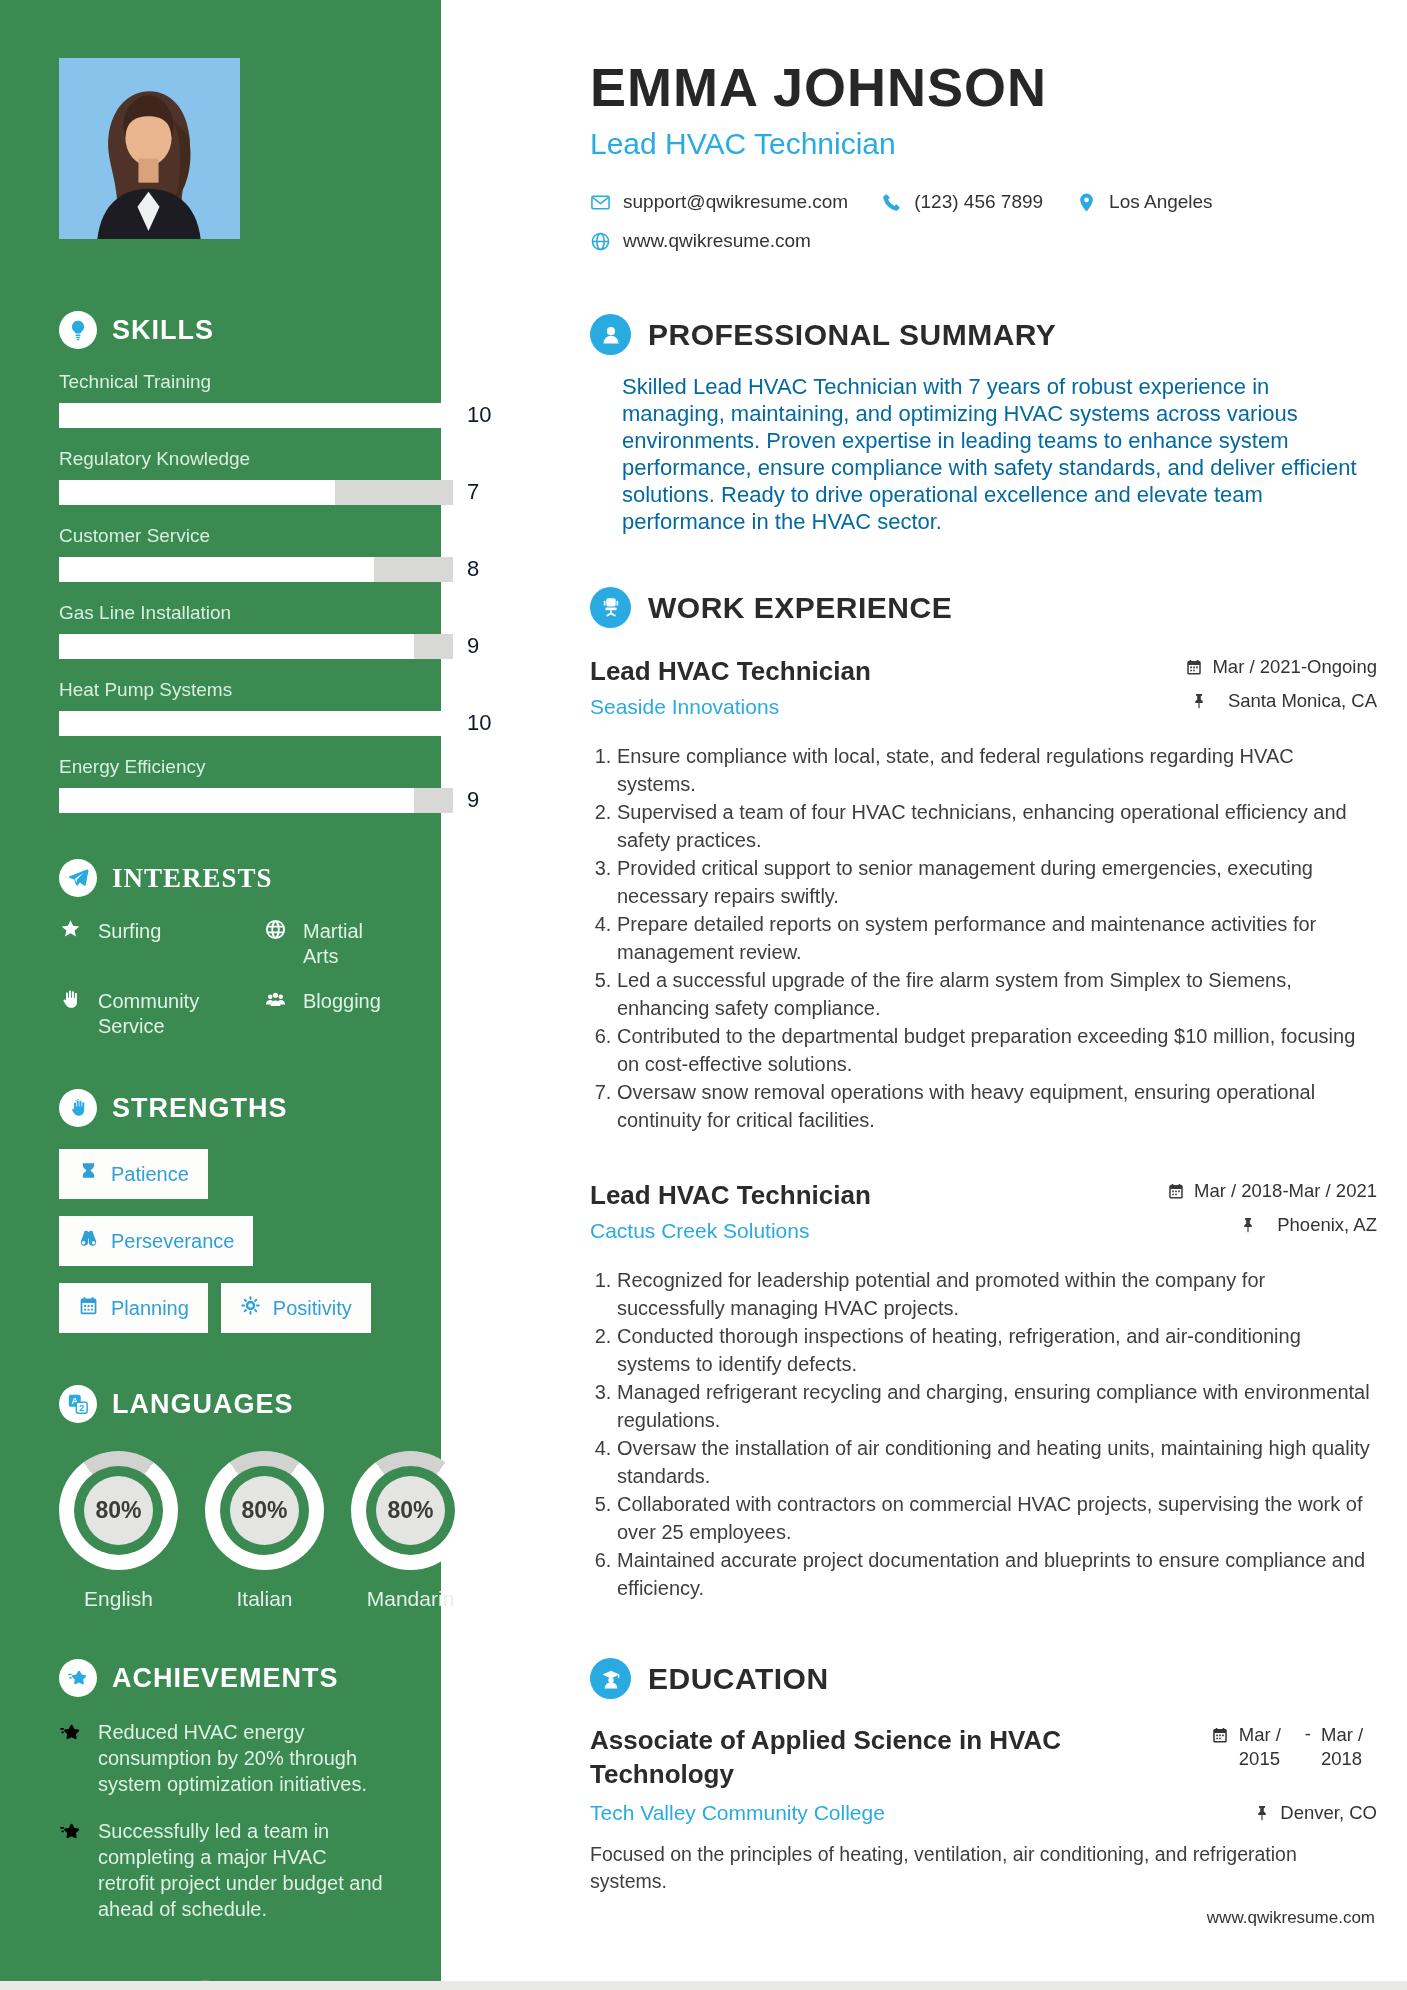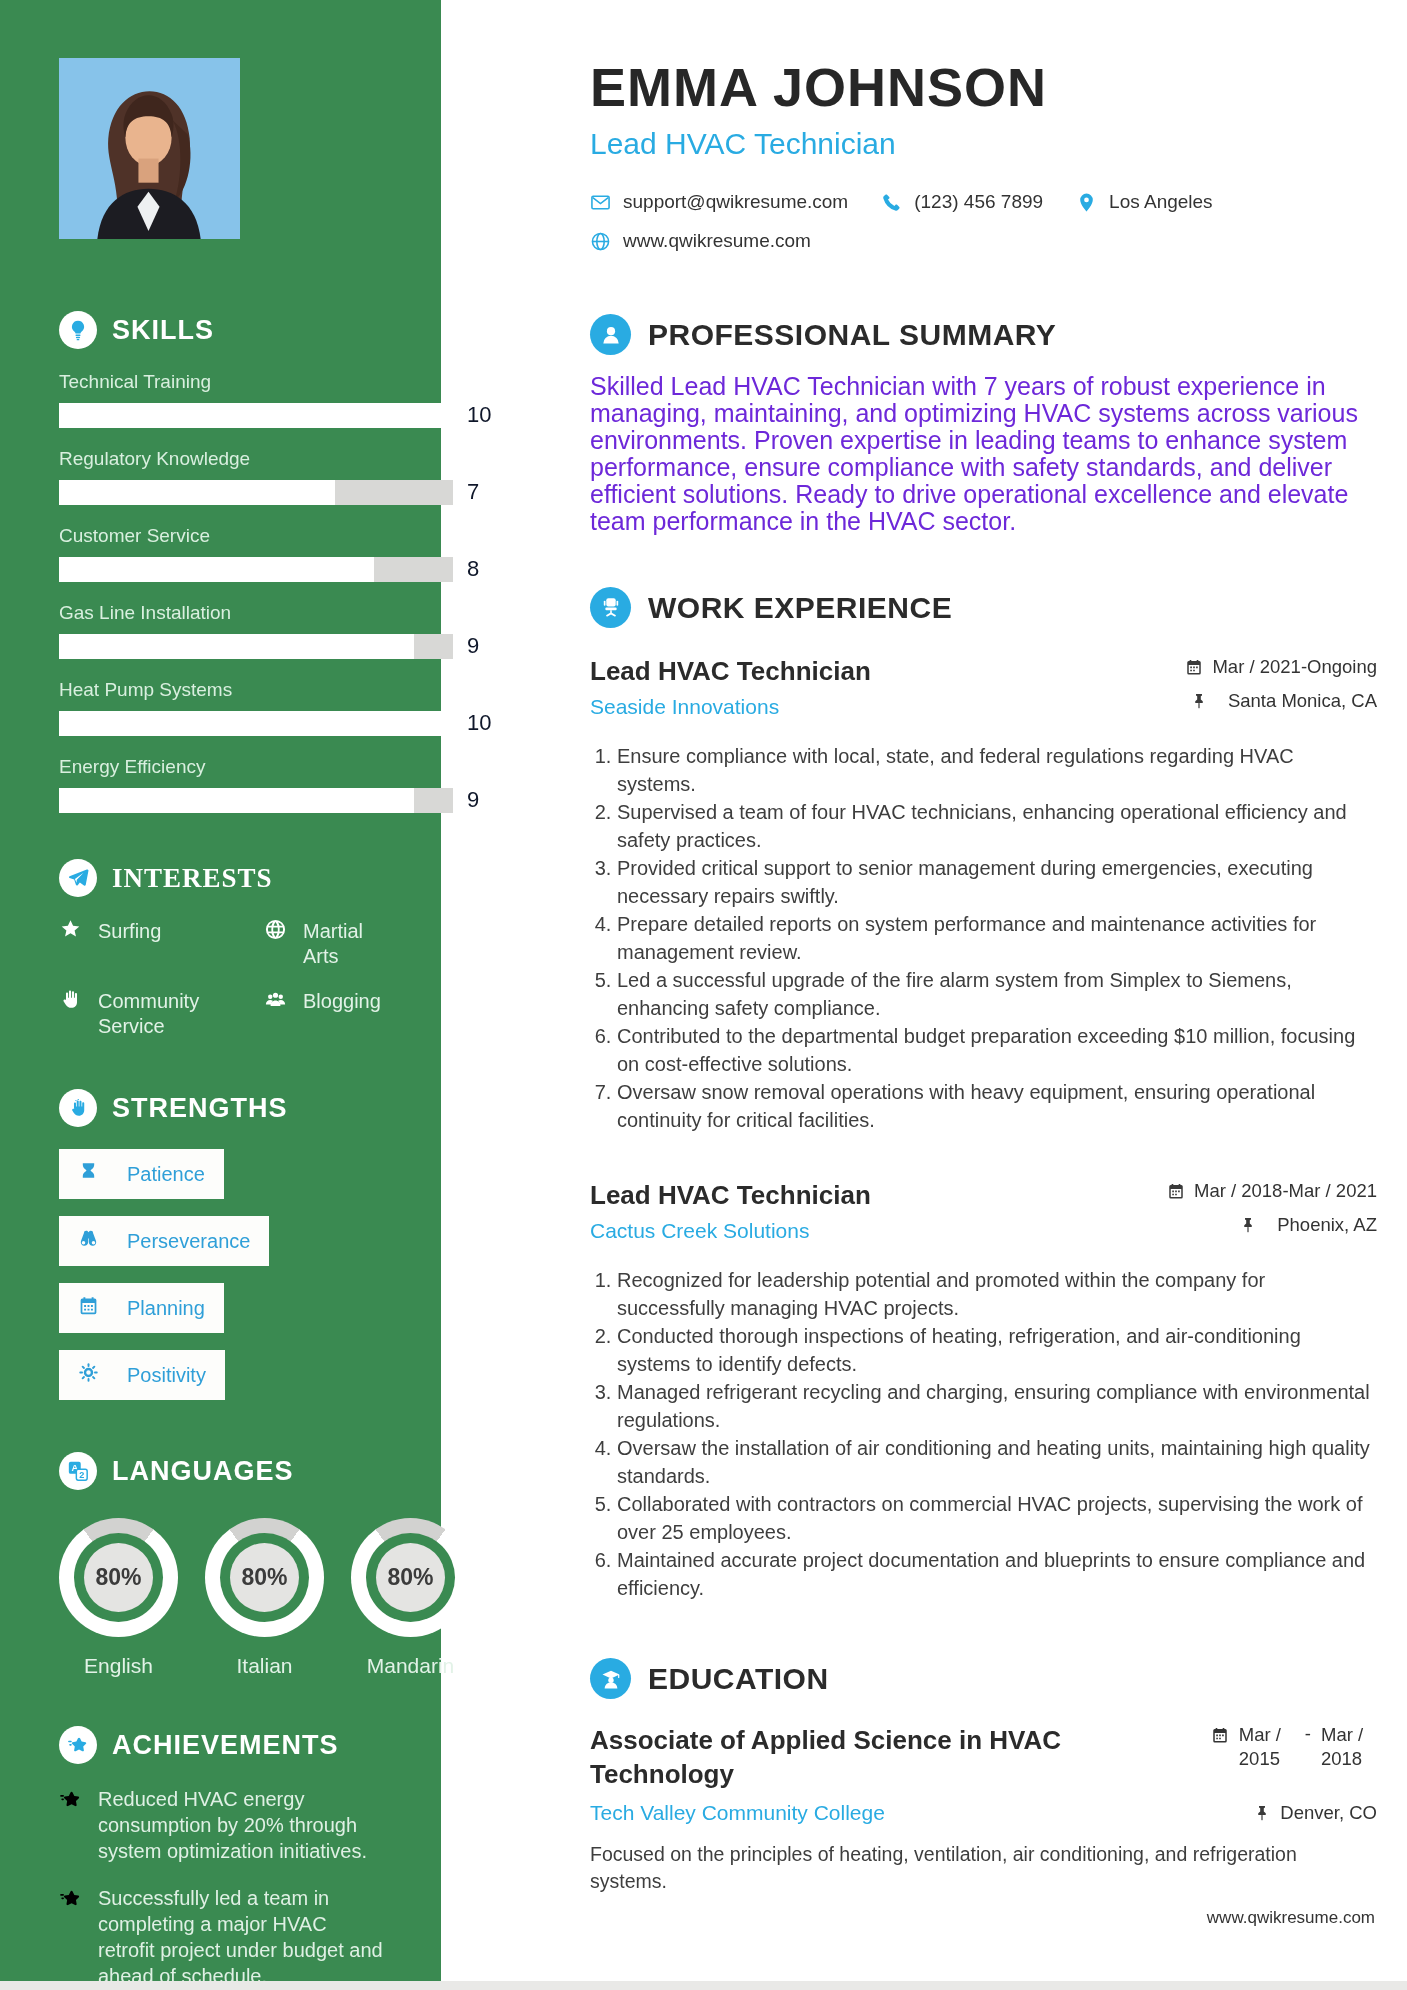--- a/index.html
+++ b/index.html
@@ -28,21 +28,21 @@
   .skill-num { color:#0f172a; font-size:22px; margin-left:14px; }
 
   
   .interests-grid { display:grid; grid-template-columns:205px 1fr; row-gap:20px; margin-bottom:10px; }
   .interest { display:flex; gap:15px; color:#e2f2e7; font-size:20px; line-height:25px; }
   .interest .g-ico { color:#ffffff; width:24px; flex:0 0 auto; margin-top:-1px; }
   .g-ico svg { width:23px; height:23px; }
 
   
   .pills { display:flex; flex-wrap:wrap; gap:17px 13px; }
-  .pill { background:#fdfdfb; display:inline-flex; align-items:center; gap:28px;
+  .pill { background:#fdfdfb; display:inline-flex; align-items:center; gap:12px;
           padding:12px 19px; color:#2f9fd8; font-size:20px; }
   .pill svg { width:21px; height:21px; }
 
   
   .langs { display:flex; gap:27px; margin-top:28px; }
   .lang { width:119px; display:flex; flex-direction:column; align-items:center; }
   .donut { width:119px; height:119px; border-radius:50%; position:relative;
            background:conic-gradient(from calc((var(--p,0)/100 - 1) * 180deg),
                       #d2d2d0 0deg calc((1 - var(--p,0)/100) * 360deg), #ffffff 0deg); }
   .donut::before { content:""; position:absolute; inset:15px; border-radius:50%; background:#3a8a51; }
@@ -77,21 +77,21 @@
   .contact .c-txt { color:#333333; font-size:19px; margin-right:22px; }
   .contact.second { margin-top:17px; }
 
   .m-head { display:flex; align-items:center; gap:17px; }
   .m-ico { width:41px; height:41px; border-radius:50%; background:#29abe2; color:#ffffff;
            display:flex; align-items:center; justify-content:center; flex:0 0 auto; }
   .m-ico svg { width:24px; height:24px; }
   .m-head h2 { font-size:30px; font-weight:800; color:#2b2b2b; letter-spacing:.5px; }
 
   .summary-sec { margin-top:62px; }
-  .summary-text { margin-top:18px; color:#6d28d9; font-size:25px; line-height:27px; }
+  .summary-text { margin-top:18px; color:#0369a1; font-size:22px; line-height:27px;margin-left:32px; }
 
   .work-sec { margin-top:52px; }
   .job { margin-top:28px; }
   .job.second { margin-top:46px; }
   .job-top { display:flex; justify-content:space-between; align-items:flex-start; }
   .job-role { font-size:26px; font-weight:700; color:#2b2b2b; }
   .company { color:#29abe2; font-size:21px; margin-top:8px; }
   .meta { display:flex; align-items:center; gap:9px; color:#333333; font-size:18.5px; justify-content:flex-end; }
   .meta + .meta { margin-top:12px;gap:20px; }
   .meta .d-ico { color:#3a3a3a; display:flex; }

